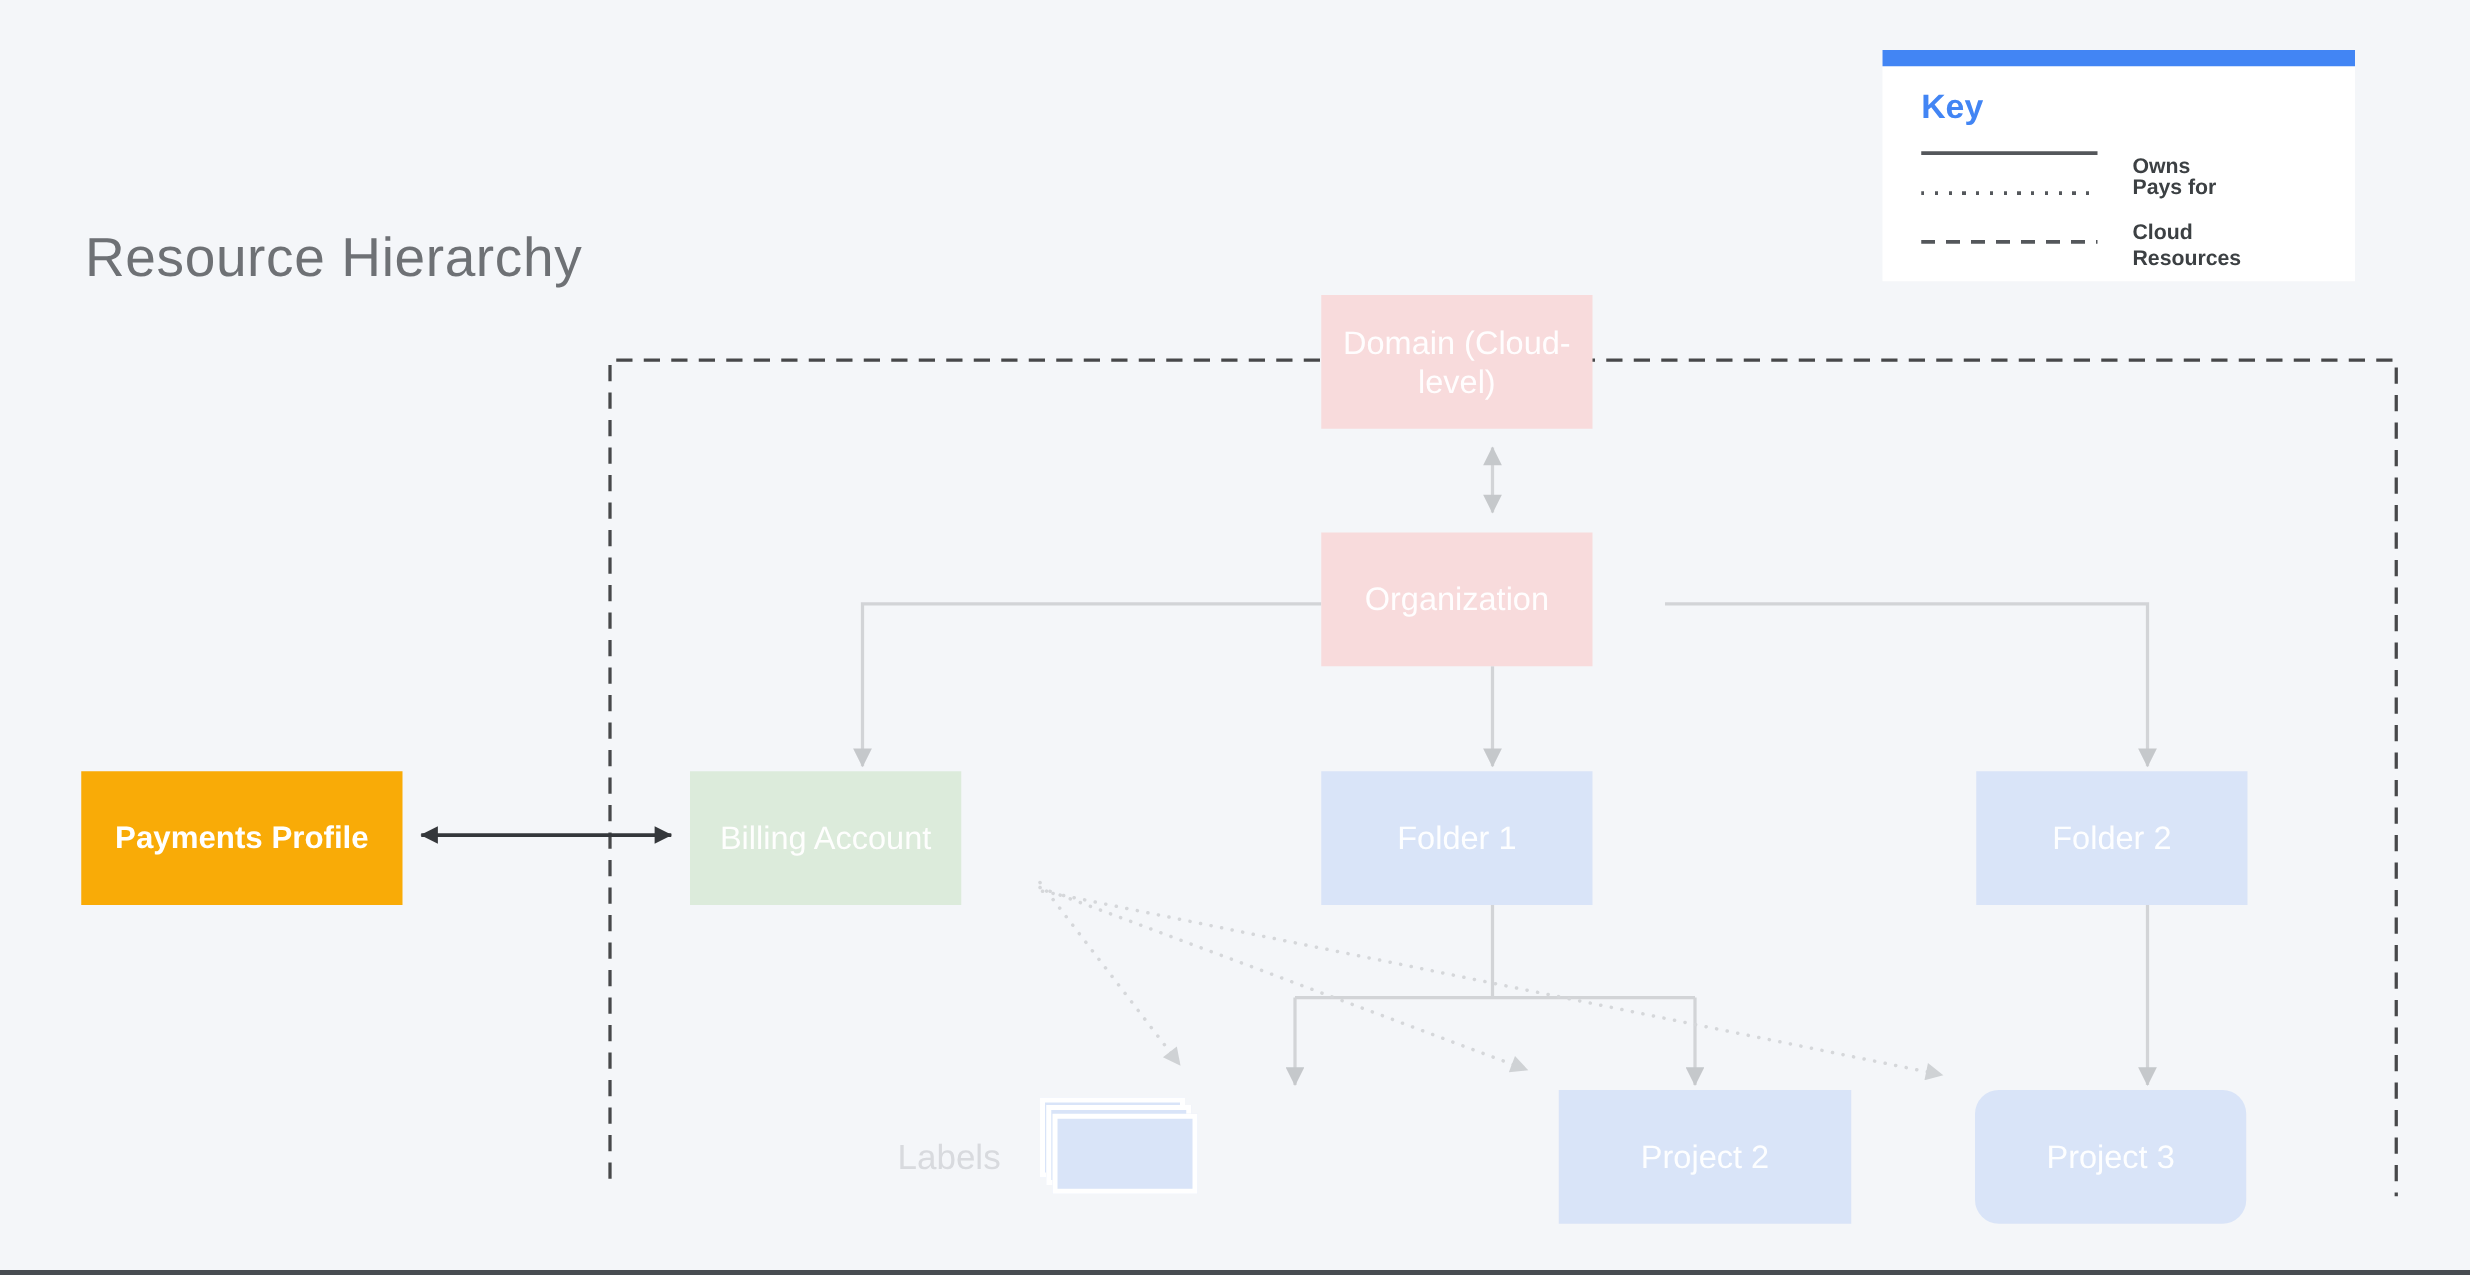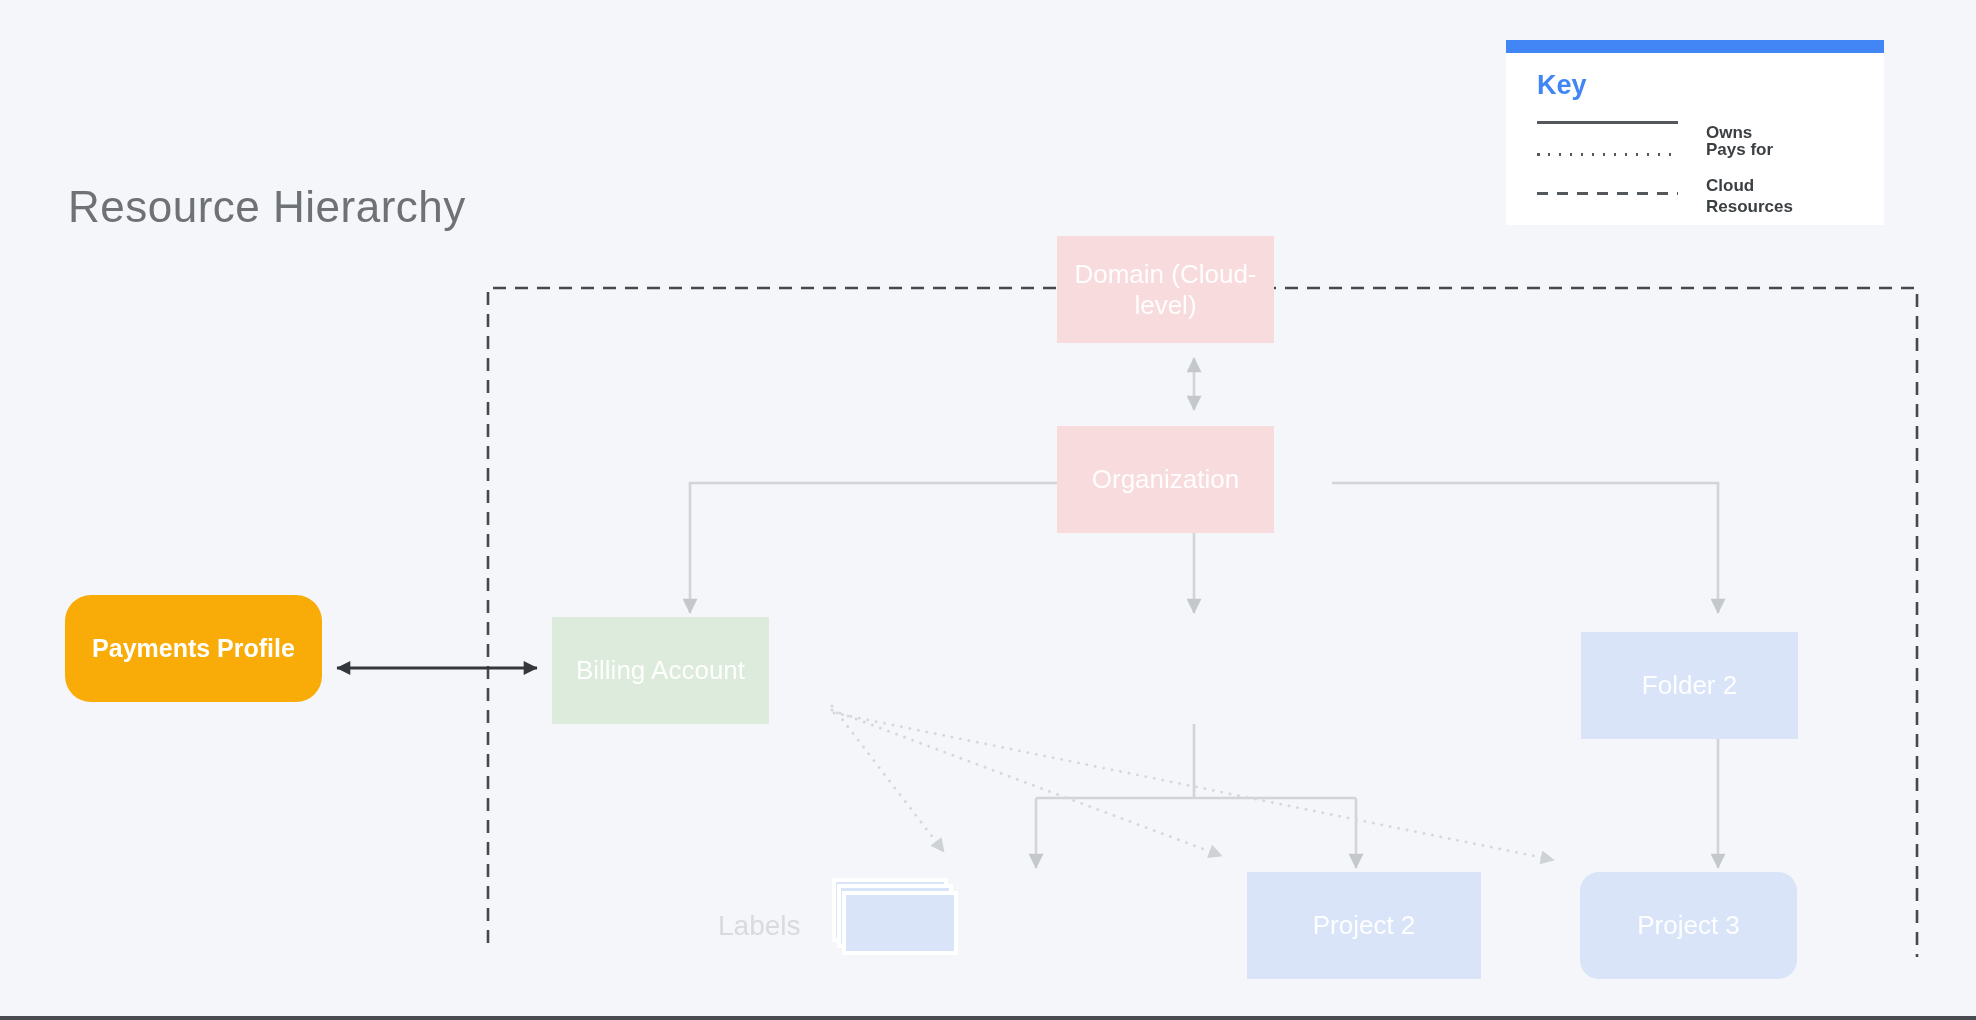--- a/index.html
+++ b/index.html
@@ -22,23 +22,23 @@
     font-size:26px; color:rgba(255,255,255,0.95); text-align:center;
   }
   .node.pink  { background:#f8dbdc; }
   .node.green { background:#dcebdb; }
   .node.blue  { background:#d9e4f8; }
   .node.yellow{ background:#f9ab07; font-weight:bold; font-size:25px; color:#ffffff; }
 
   #n-domain       { left:1057px; top:236px; }
   #n-organization { left:1057px; top:426px; }
   #n-folder1      { left:1057px; top:617px; }
-  #n-folder2      { left:1581px; top:617px;margin-top:15px; }
+  #n-folder2      { left:1581px; top:617px; }
   #n-billing      { left:552px;  top:617px; }
-  #n-payments     { left:65px;   top:595px; width:257px;border-radius:26px; }
+  #n-payments     { left:65px;   top:617px; width:257px; }
   #n-project1     { left:912px;  top:872px; }
   #n-project2     { left:1247px; top:872px; width:234px; }
   #n-project3     { left:1580px; top:872px;border-radius:19px; }
 
   .labels-caption {
     position:absolute; left:718px; top:910px; z-index:3;
     font-size:28px; color:#d8dade;
   }
   .labels-icon { position:absolute; left:832px; top:878px; width:140px; height:90px; z-index:3; }
   .labels-icon .card {
@@ -118,20 +118,23 @@
     </div>
   <div class="node pink" id="n-organization">
       <span>Organization</span>
     </div>
   <div class="node green" id="n-billing">
       <span>Billing Account</span>
     </div>
   <div class="node yellow" id="n-payments">
       <span>Payments Profile</span>
     </div>
+  <div class="node blue" id="n-folder1">
+      <span>Folder 1</span>
+    </div>
   <div class="node blue" id="n-folder2">
       <span>Folder 2</span>
     </div>
   <div class="node blue" id="n-project2">
       <span>Project 2</span>
     </div>
   <div class="node blue" id="n-project3">
       <span>Project 3</span>
     </div>
 

